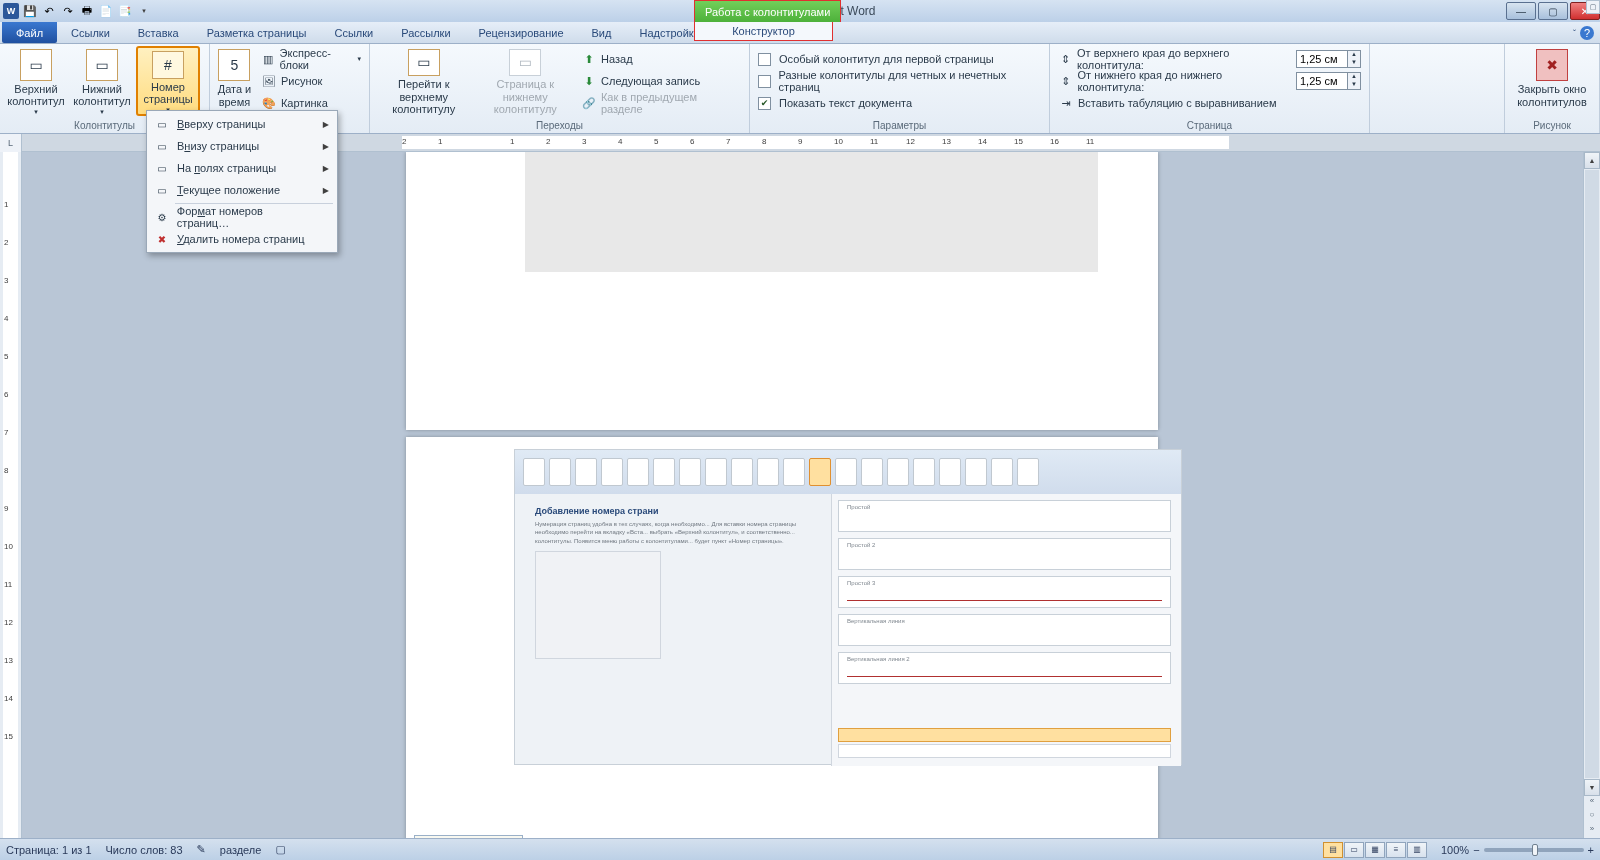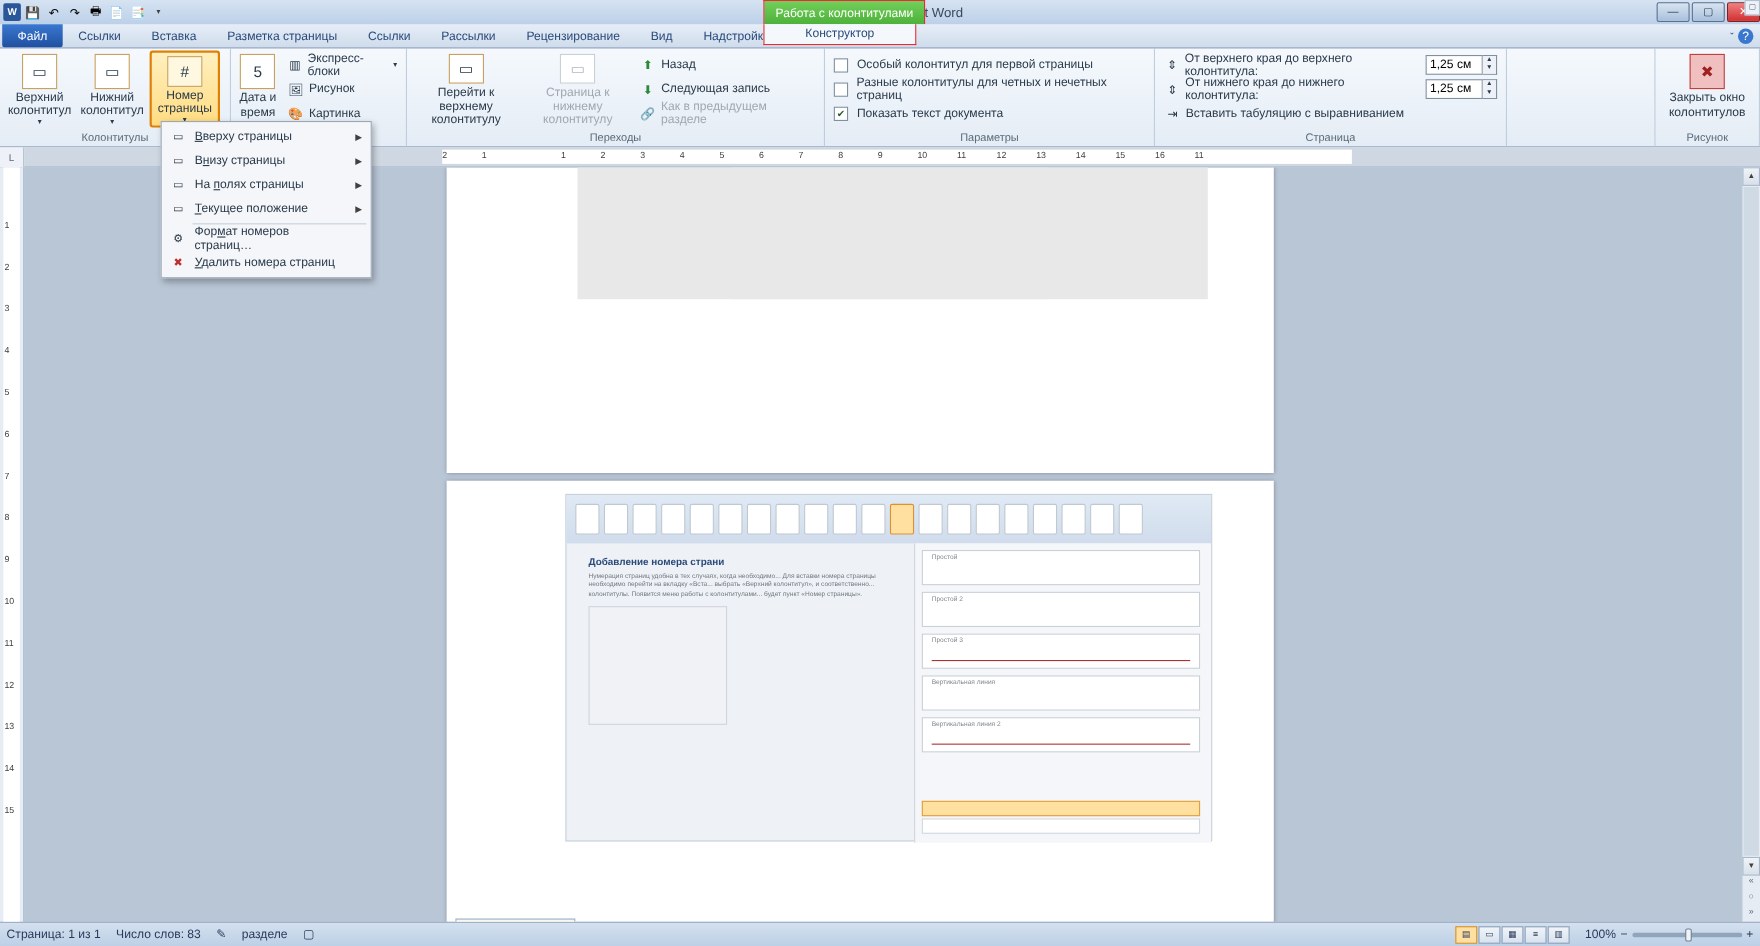--- a/index.html
+++ b/index.html
@@ -57,21 +57,21 @@
 .vruler{width:22px;background:#e6ecf3;border-right:1px solid #b0c0d0;position:relative}
 .vruler .vtrack{position:absolute;left:3px;right:3px;top:0;bottom:0;background:#fff}
 .vruler .vtick{position:absolute;left:4px;font-size:8px;color:#404040}
 .canvas{flex:1;background:#b9c6d6;position:relative;overflow:hidden}
 .page{position:absolute;left:384px;width:752px;background:#fff;box-shadow:0 0 4px rgba(0,0,0,.3)}
 .page1{top:0;height:278px}
 .page2{top:285px;height:520px}
 .hf-dim{position:absolute;left:0;right:0;background:#e8e8e8}
 .page1 .hf-dim{top:0;height:120px}
 .footer-tag{position:absolute;left:8px;bottom:100px;background:#f8f8f0;border:1px solid #9ab0c8;padding:2px 8px;font-size:10px;color:#4a6a8a}
-.embed{position:absolute;left:108px;top:12px;width:588px;height:316px;background:#eef2f6;border:1px solid #c8d0d8}
+.embed{position:absolute;left:108px;top:12px;width:668px;height:316px;background:#eef2f6;border:1px solid #c8d0d8}
 .embed-top{height:44px;background:linear-gradient(#e0eaf5,#d0dcec);display:flex;align-items:center;gap:4px;padding:4px 8px}
 .embed-top .eicon{width:22px;height:28px;background:#fff;border:1px solid #c0c8d0;border-radius:2px}
 .embed-top .eicon.hot{background:#ffe0a0;border-color:#e09030}
 .embed-body{display:flex;height:272px}
 .embed-left{width:316px;padding:12px 8px 8px 20px}
 .embed-left .hdr{font-size:9px;color:#2a4a7a;font-weight:bold;margin-bottom:4px}
 .embed-left .para{font-size:6px;color:#707880;line-height:1.4}
 .embed-left .img2{margin-top:6px;width:126px;height:108px;background:#f0f2f5;border:1px solid #d0d6de}
 .embed-right{flex:1;padding:6px 10px 6px 6px;background:#f4f6f9;border-left:1px solid #d0d6de;display:flex;flex-direction:column;gap:6px}
 .opt{height:32px;background:#fff;border:1px solid #c8d0d8;position:relative}

